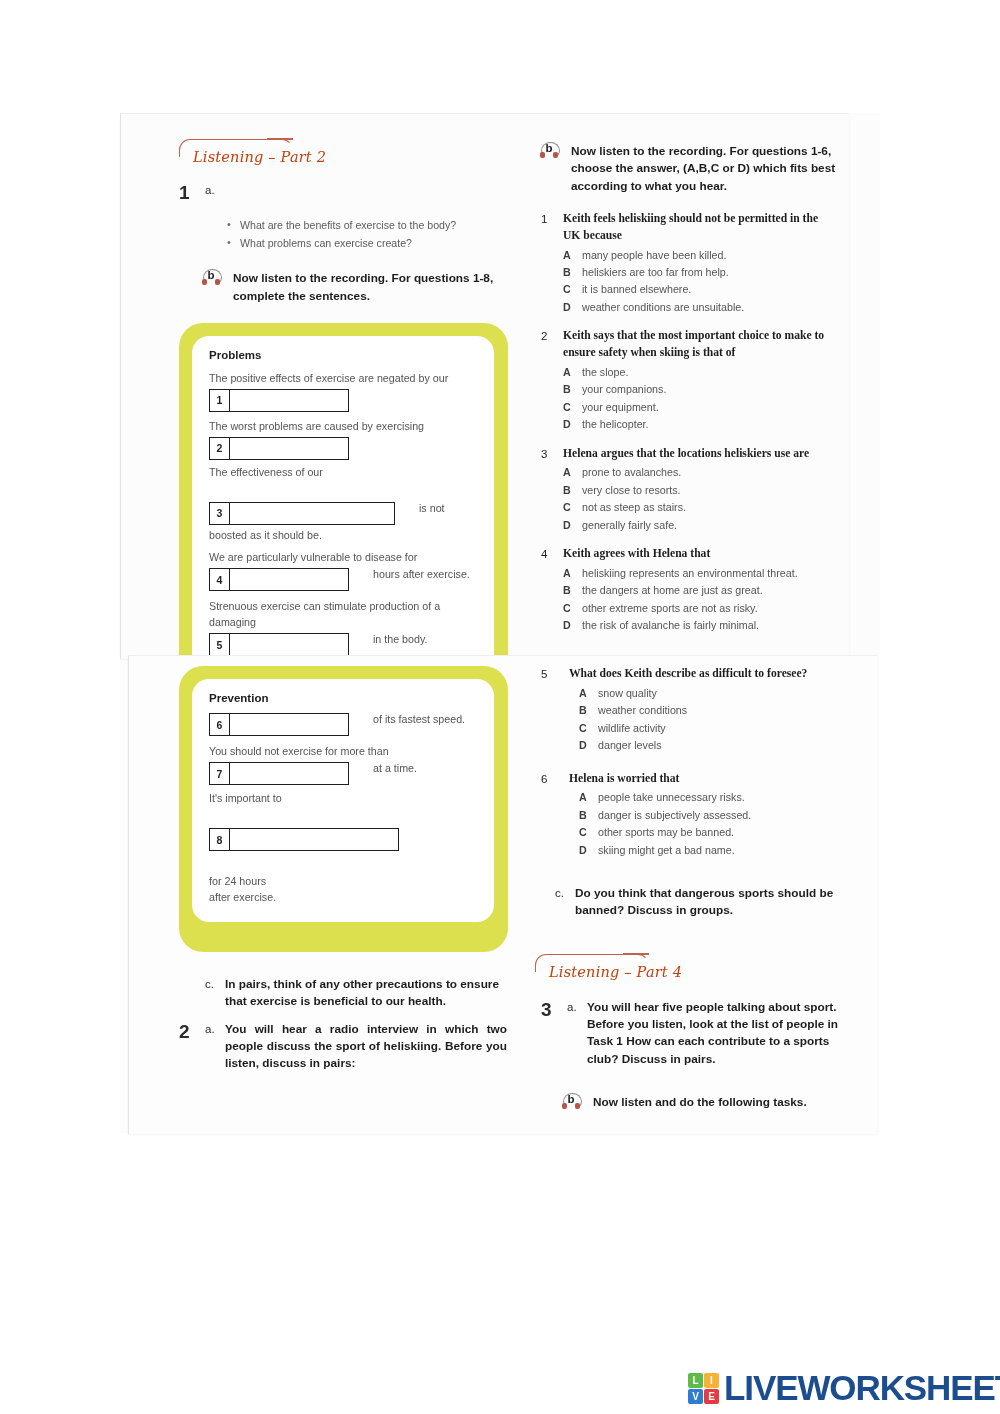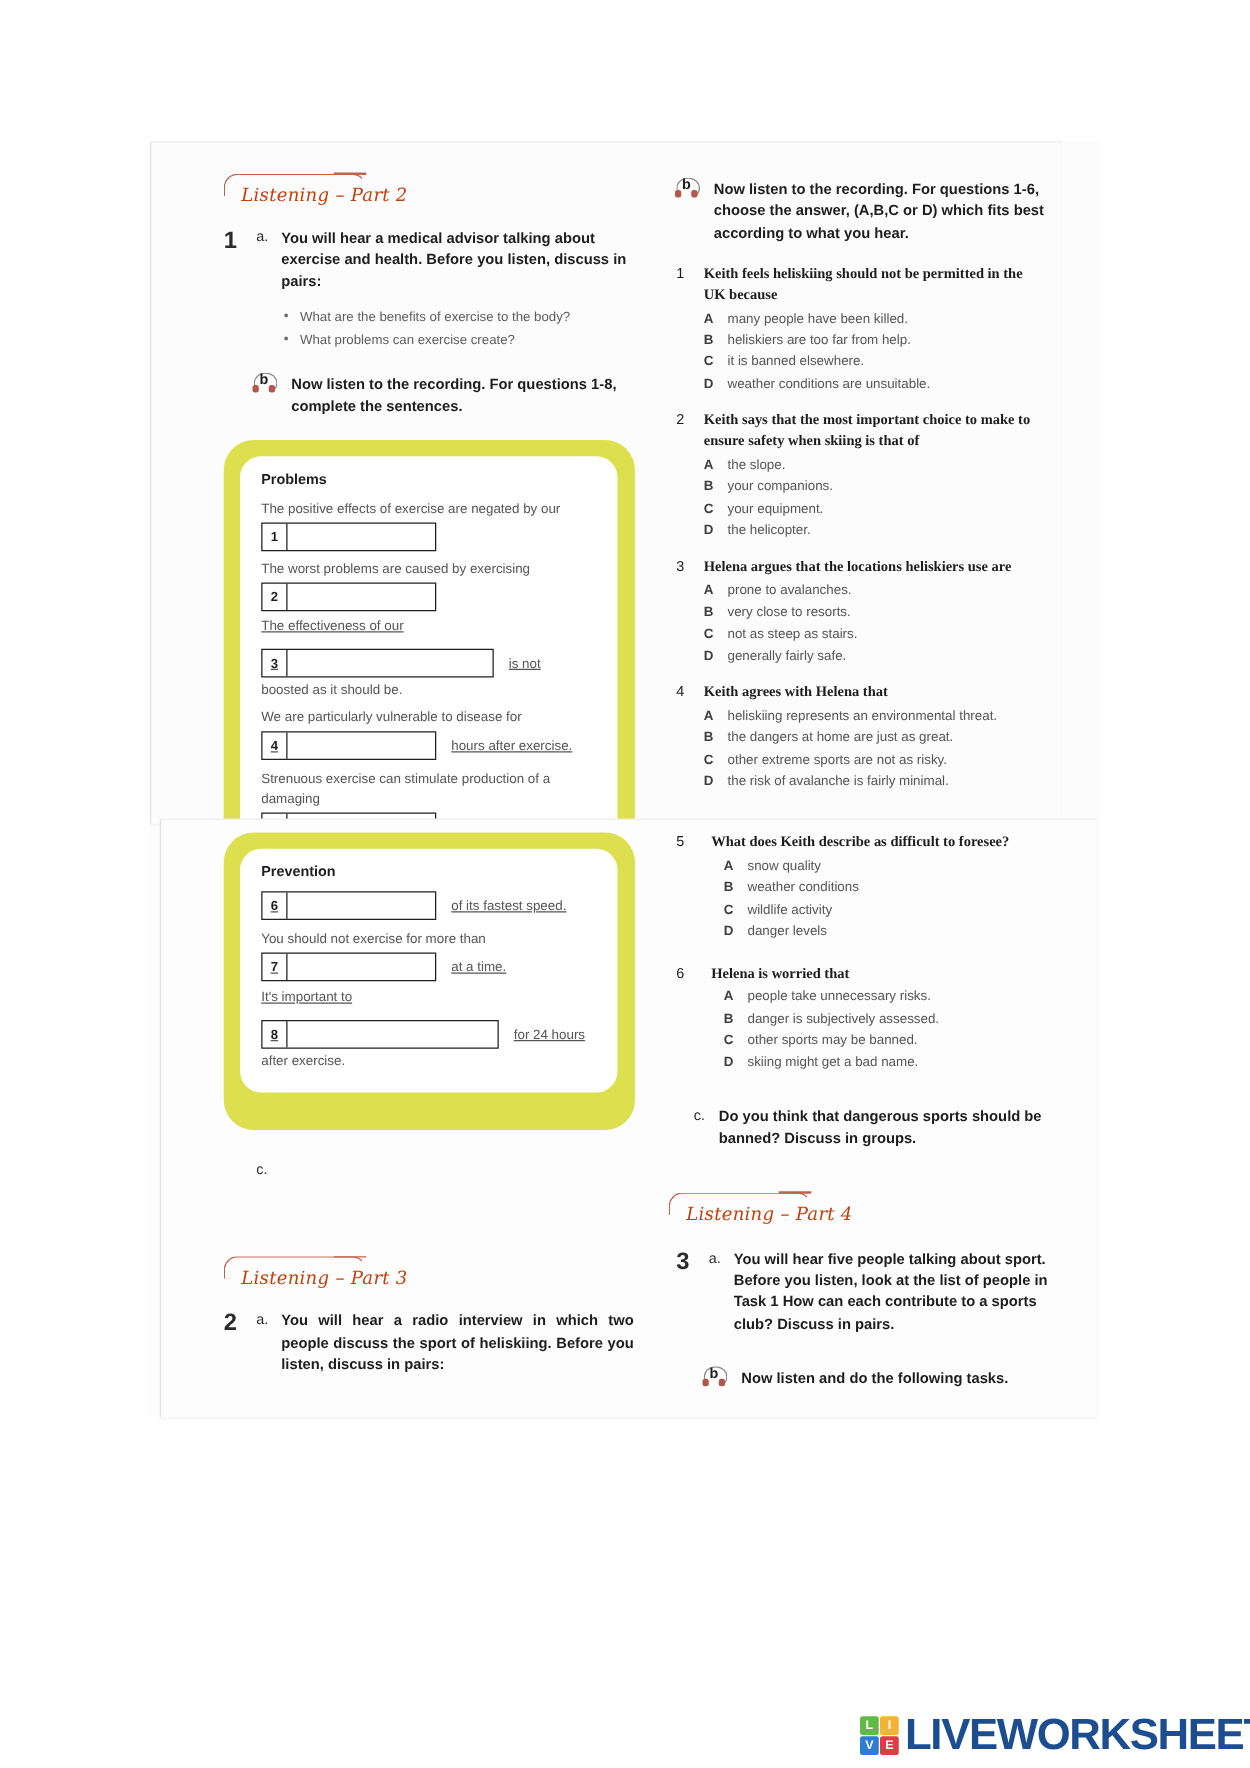--- a/index.html
+++ b/index.html
@@ -152,25 +152,24 @@
   }
   .panel-title {
     font-size: 11.5px; font-weight: 600; color: #1d1d1d;
     margin-bottom: 9px;
   }
   .panel-line {
     font-size: 10.7px; color: #555555; line-height: 1.5;
     margin-bottom: 3px;
   }
   .inline-row {
-    display: flex; align-items: center; gap: 12px;
+    display: flex; align-items: flex-start; gap: 24px;
     font-size: 10.7px; color: #555555;
     margin-bottom: 7px;
     flex-wrap: wrap;
-    text-decoration: underline;
   }
   .ansbox {
     display: inline-flex; align-items: stretch;
     border: 1.2px solid #1f1f1f;
     height: 21px;
     background: #fff;
     vertical-align: middle;
   }
   .ansbox .tag {
     flex: 0 0 auto;
@@ -235,21 +234,20 @@
   <div class="col" style="left:58px; top:25px; width:340px;">
 
     <div class="sect-head">
       <span class="curve"></span>
       <span class="sect-title">Listening – Part 2</span>
     </div>
 
     <div class="ex">
       <div class="ex-num">1</div>
       <div class="ex-letter">a.</div>
-      <div class="ex-body strong" style="width:282px;">You will hear a medical advisor talking about exercise and health. Before you listen, discuss in pairs:</div>
     </div>
 
     <ul class="bullets" style="margin-left:46px;">
       <li>What are the benefits of exercise to the body?</li>
       <li>What problems can exercise create?</li>
     </ul>
 
     <div class="bstep">
       <div class="bmark">
         <span class="ring"></span>
@@ -460,26 +458,23 @@
           </span>
           <span>for 24 hours</span>
         </div>
         <div class="panel-line">after exercise.</div>
       </div>
     </div>
 
     <div class="ex" style="margin-top:24px;">
       <div class="ex-num"></div>
       <div class="ex-letter">c.</div>
-    </div>
-
-    <div class="sect-head" style="margin-top:60px;">
-      <span class="curve"></span>
-      <span class="sect-title">Listening – Part 3</span>
-    </div>
+      <div class="ex-body strong" style="width:282px;">In pairs, think of any other precautions to ensure that exercise is beneficial to our health.</div>
+    </div>
+
 
     <div class="ex">
       <div class="ex-num">2</div>
       <div class="ex-letter">a.</div>
       <div class="ex-body strong justify" style="width:282px;">You will hear a radio interview in which two people discuss the sport of heliskiing. Before you listen, discuss in pairs:</div>
     </div>
 
   </div>
 
   <div class="col" style="left:412px; top:10px; width:310px;">

